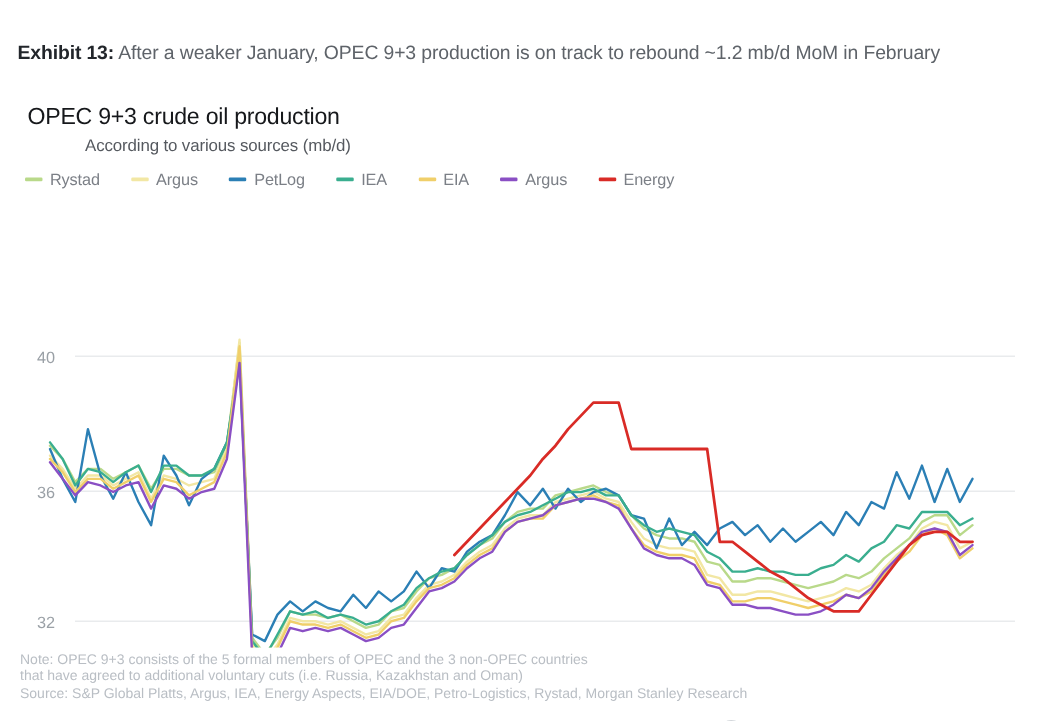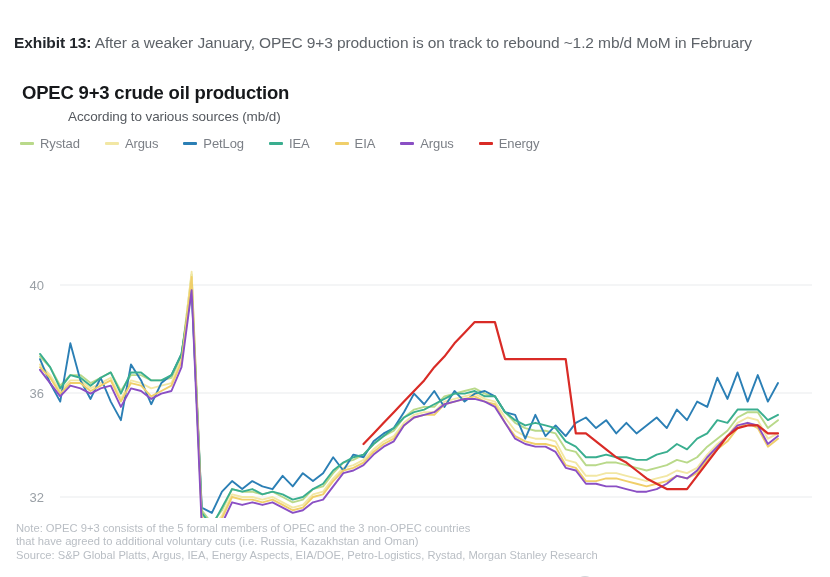--- a/index.html
+++ b/index.html
@@ -20,21 +20,21 @@
   #exhibit-header .lbl{font-weight:bold;color:#22262b;}
   #exhibit-header .txt{color:#5e6369;}
 
   
   #chart-card{
     position:absolute;left:0;top:70px;width:830px;height:460px;
     background:#ffffff;
   }
   #chart-title{
     position:absolute;left:22px;top:12px;
-    font-size:18.5px;font-weight:bold;color:#16181b;letter-spacing:-0.2px;
+    font-size:18.5px;font-weight:normal;color:#16181b;letter-spacing:-0.2px;
   }
   #chart-subtitle{
     position:absolute;left:22px;top:39px;
     font-size:13.5px;color:#55595f;letter-spacing:-0.1px;margin-left:46px;
   }
 
   
   #legend{
     position:absolute;left:20px;top:66px;
     display:flex;align-items:center;gap:0px;

